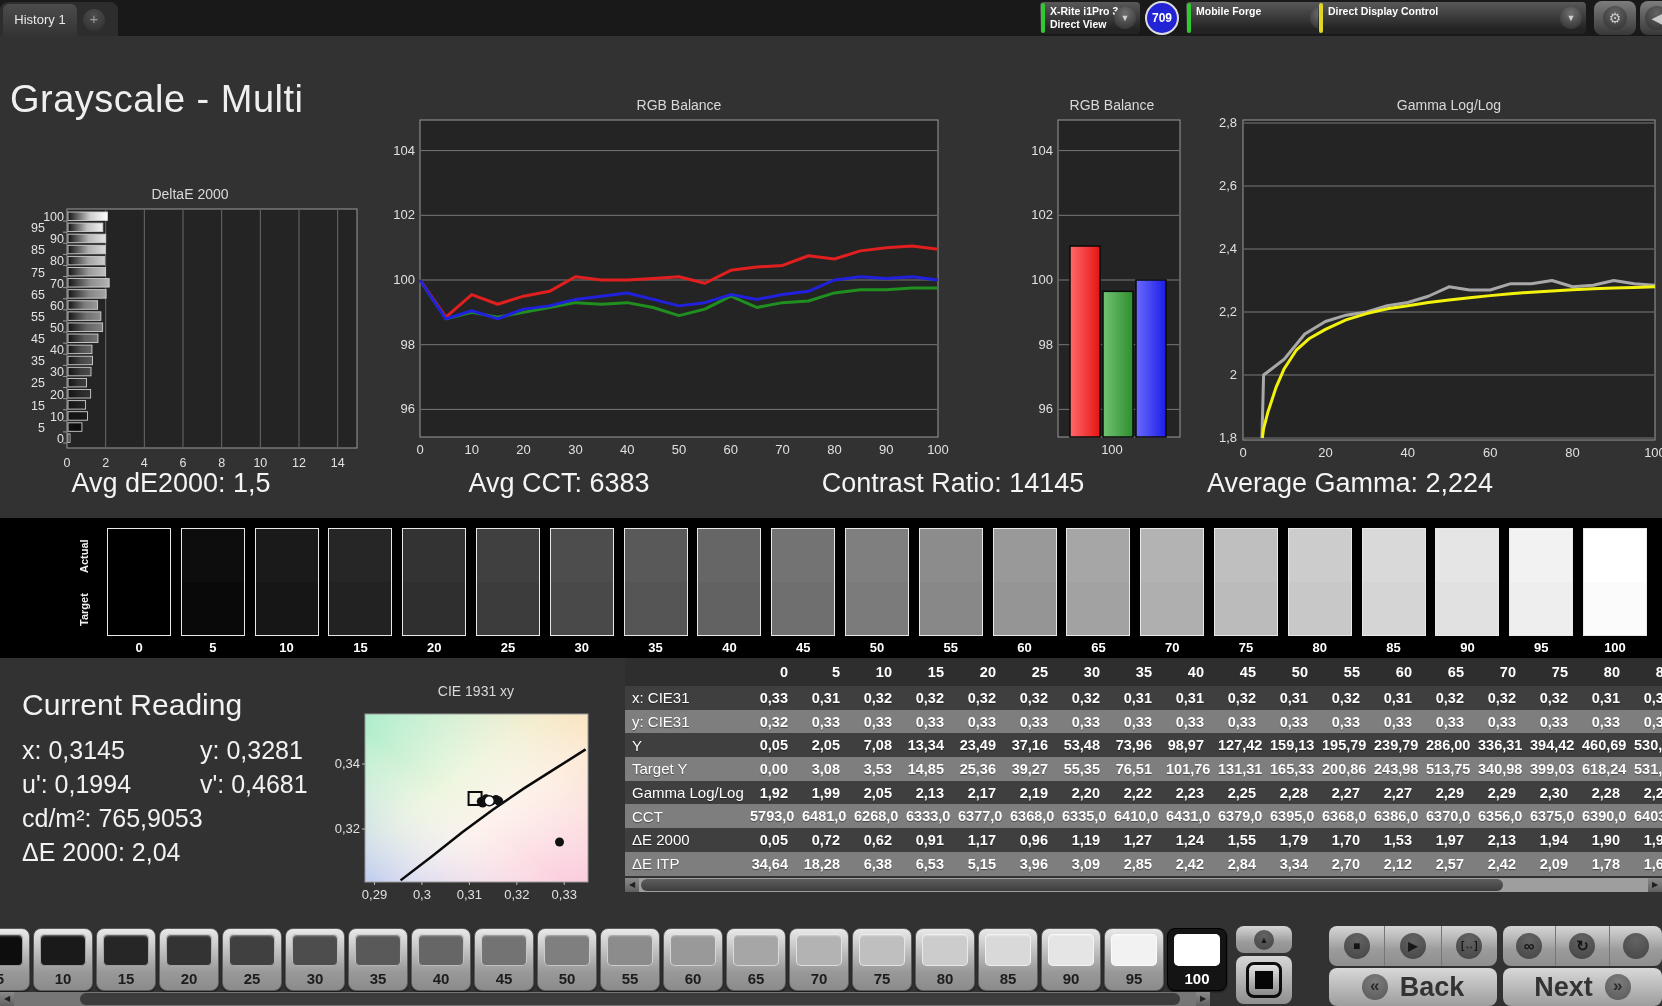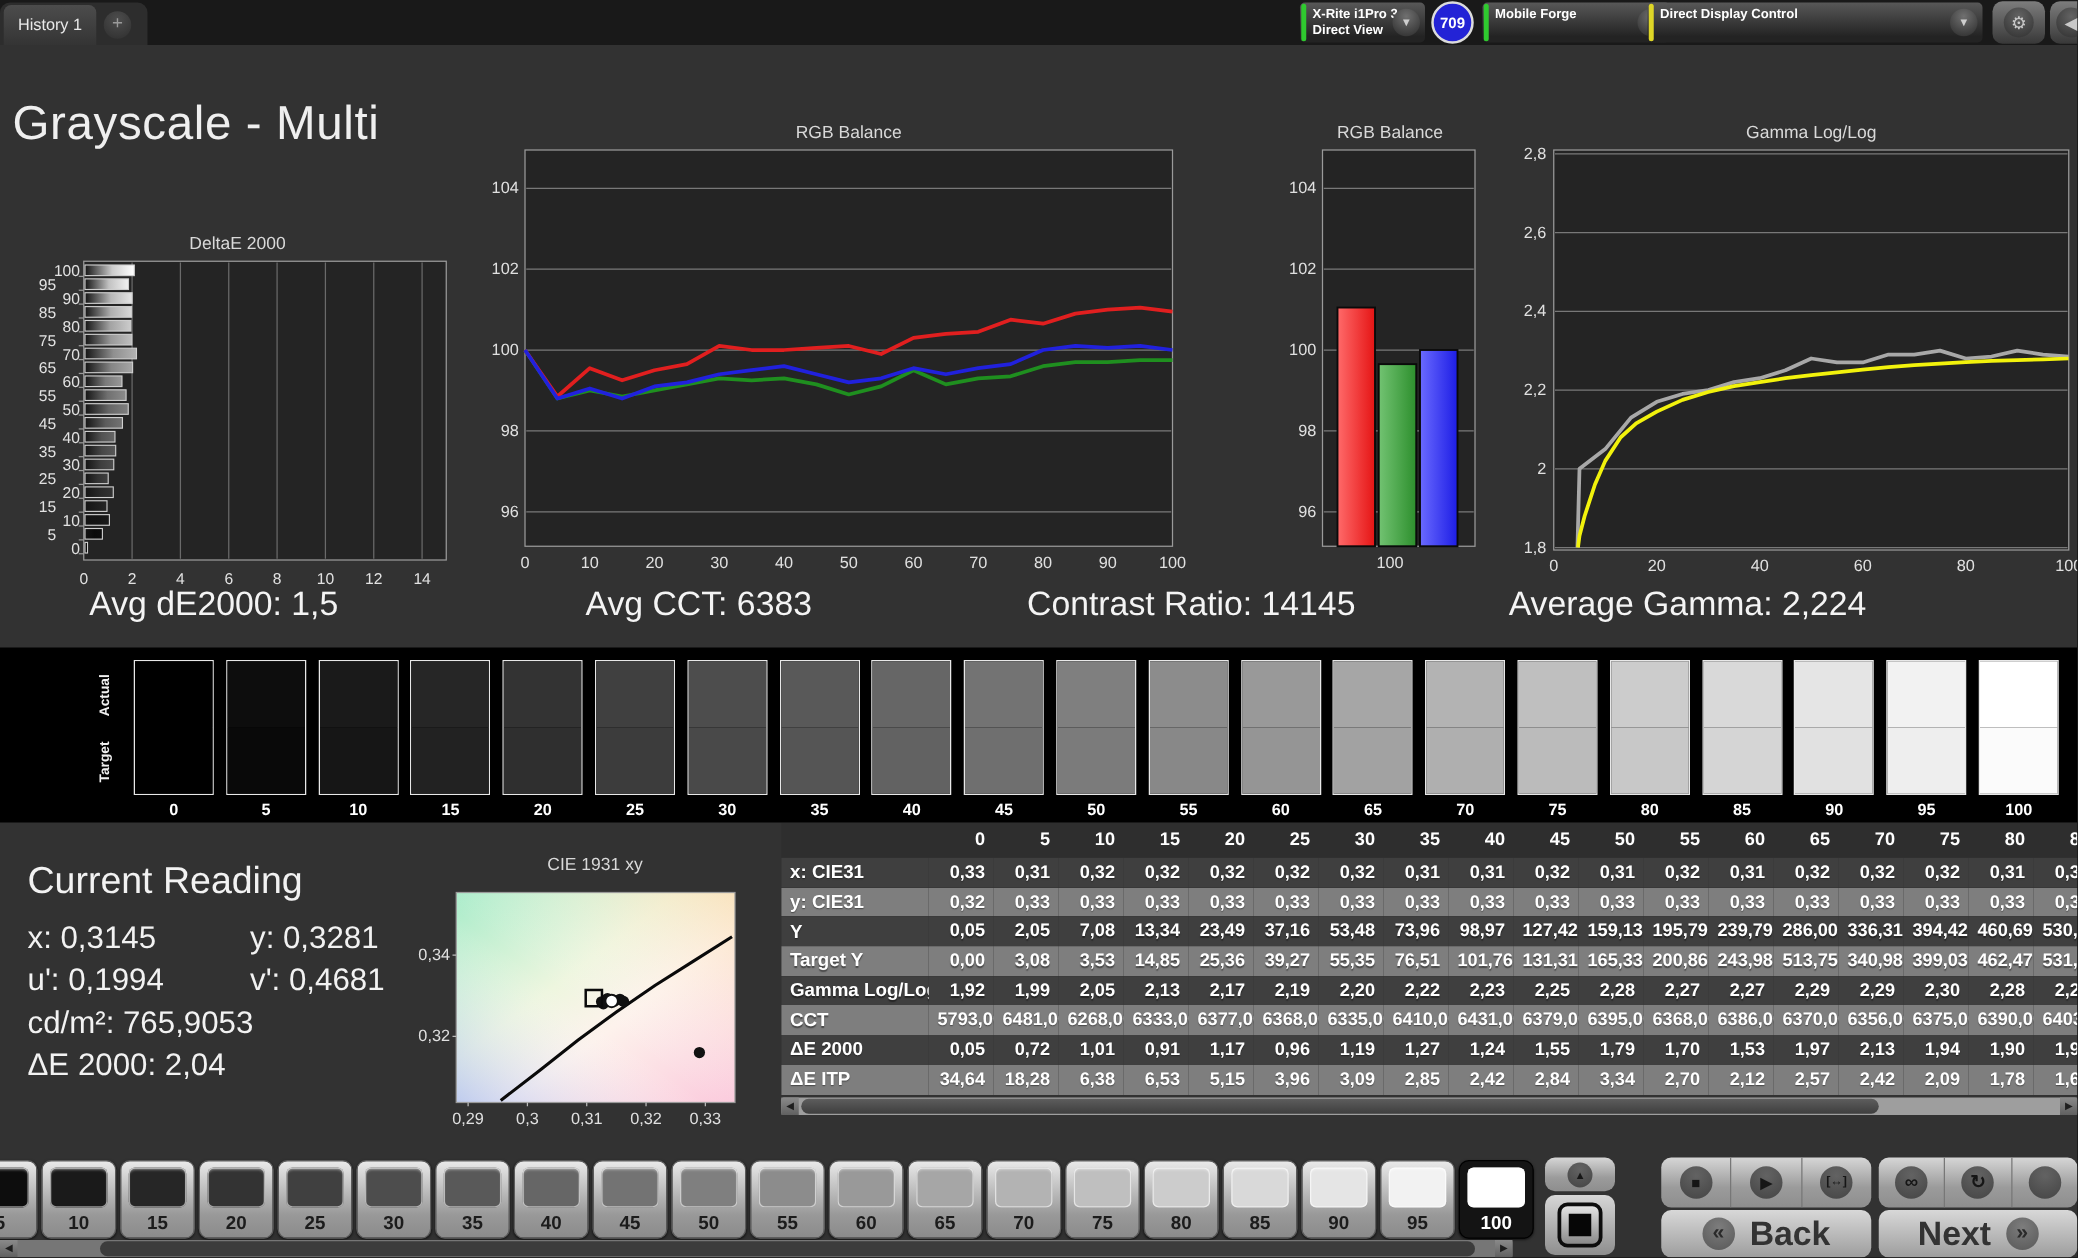--- a/index.html
+++ b/index.html
@@ -32,21 +32,21 @@
 .swnum{position:absolute;top:122px;width:64px;text-align:center;font-size:13px;font-weight:bold;color:#fff}
 
 .cr-title{position:absolute;left:22px;top:688px;font-size:30px;color:#f2f2f2}
 .cr-line{position:absolute;font-size:25px;color:#f2f2f2;white-space:nowrap}
 
 #table-wrap{position:absolute;left:625px;top:658px;width:1037px;height:218px;overflow:hidden}
 #mtable{border-collapse:collapse;table-layout:fixed;width:1054px}
 #mtable th,#mtable td{height:23.7px;padding:0 7px;font-size:14.5px;white-space:nowrap;overflow:hidden}
 #mtable thead th{height:28px;background:#2e2e2e;color:#fff;font-weight:bold;text-align:right}
 #mtable td{color:#fff;font-weight:600;text-align:right;text-shadow:0 1px 1px rgba(0,0,0,.45)}
-#mtable td.rowlab{text-align:left;font-weight:bold;font-size:15px}
+#mtable td.rowlab{text-align:left;font-weight:normal;font-size:15px}
 #mtable tr.dark td{background:#3f3f3f}
 #mtable tr.light td{background:#7e7e7e}
 
 .hscroll{position:absolute;height:14px;background:#9e9e9e;border-radius:2px}
 .hscroll .thumb{position:absolute;top:1px;height:12px;border-radius:6px;background:linear-gradient(#5d5d5d,#3e3e3e)}
 .hscroll .arr{position:absolute;top:0;width:14px;height:14px;background:linear-gradient(#8a8a8a,#606060);color:#1e1e1e;font-size:8px;text-align:center;line-height:14px}
 
 .pbtn{position:absolute;top:928px;width:60px;height:63px;border-radius:8px;background:linear-gradient(#e9e9e9,#999 70%,#8b8b8b);border:1px solid #5c5c5c;box-shadow:0 1px 2px rgba(0,0,0,.6)}
 .pbtn .psw{margin:5px auto 0;width:46px;height:32px;border-radius:5px;box-shadow:inset 0 0 0 1px rgba(255,255,255,.55),inset 0 2px 2px rgba(255,255,255,.4)}
 .pbtn .plab{margin-top:4px;text-align:center;font-size:15px;font-weight:bold;color:#1c1c1c}
@@ -643,21 +643,21 @@
             <td>55,35</td>
             <td>76,51</td>
             <td>101,76</td>
             <td>131,31</td>
             <td>165,33</td>
             <td>200,86</td>
             <td>243,98</td>
             <td>513,75</td>
             <td>340,98</td>
             <td>399,03</td>
-            <td>462,47</td>
+            <td>618,24</td>
             <td>531,43</td>
           </tr>
           <tr class="dark">
             <td class="rowlab">Gamma Log/Log</td>
             <td>1,92</td>
             <td>1,99</td>
             <td>2,05</td>
             <td>2,13</td>
             <td>2,17</td>
             <td>2,19</td>
@@ -692,21 +692,21 @@
             <td>6370,00</td>
             <td>6356,00</td>
             <td>6375,00</td>
             <td>6390,00</td>
             <td>6403,00</td>
           </tr>
           <tr class="dark">
             <td class="rowlab">ΔE 2000</td>
             <td>0,05</td>
             <td>0,72</td>
-            <td>1,01</td>
+            <td>0,62</td>
             <td>0,91</td>
             <td>1,17</td>
             <td>0,96</td>
             <td>1,19</td>
             <td>1,27</td>
             <td>1,24</td>
             <td>1,55</td>
             <td>1,79</td>
             <td>1,70</td>
             <td>1,53</td>

